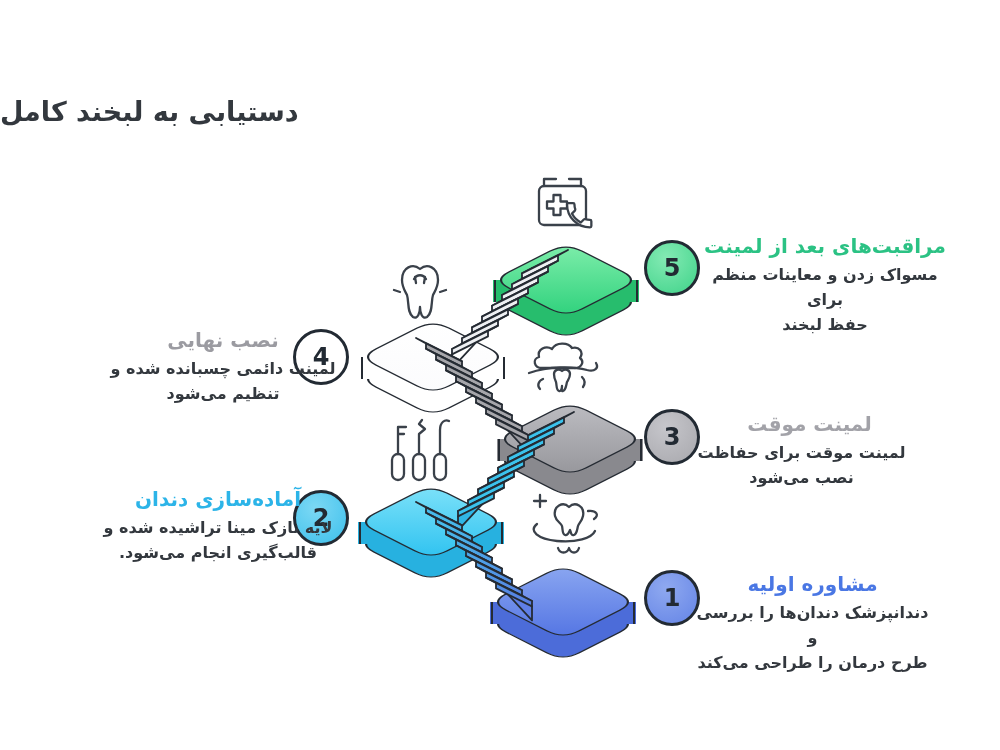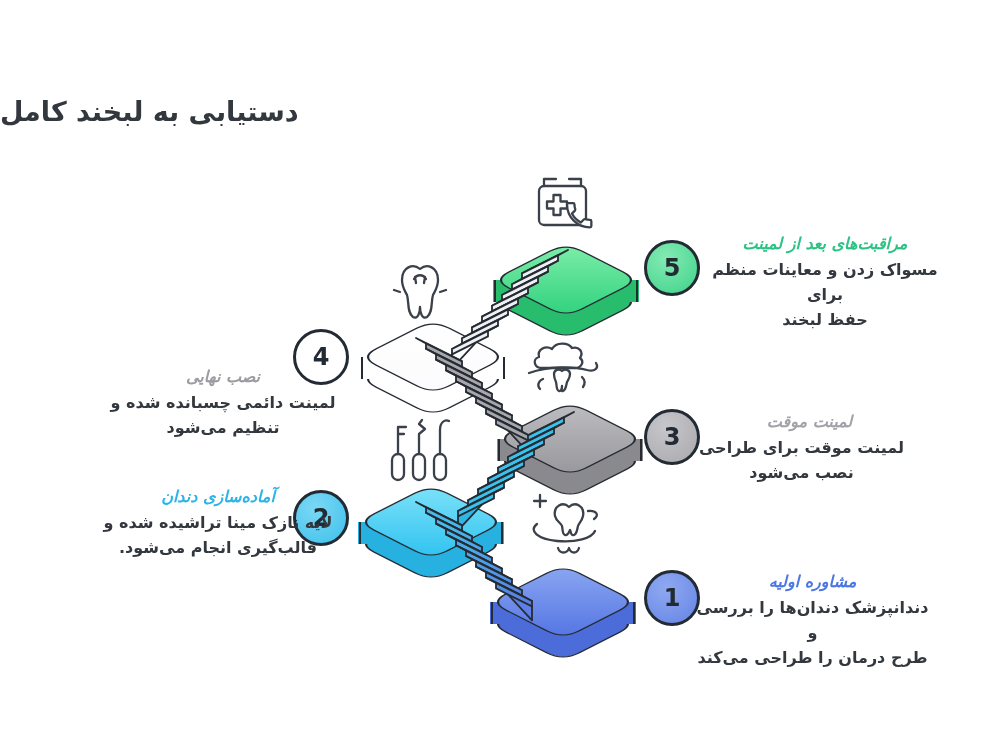--- a/index.html
+++ b/index.html
@@ -3,23 +3,23 @@
 <meta charset="utf-8">
 <style>
   html,body{margin:0;padding:0;background:#fff;}
   .canvas{position:relative;width:1000px;height:750px;background:#ffffff;overflow:hidden;
           font-family:"DejaVu Sans",sans-serif;}
   .main-title{position:absolute;top:96px;left:0;right:0;text-align:left;direction:rtl;
               font-size:27px;font-weight:bold;color:#33383e;letter-spacing:0;}
   .scene{position:absolute;left:0;top:0;}
   .icn{fill:none;stroke:#3a414a;stroke-width:2.3;stroke-linecap:round;stroke-linejoin:round;}
   .step-label{position:absolute;text-align:center;direction:rtl;}
-  .step-title{font-size:16px;font-weight:bold;margin-bottom:5px;font-style:italic;}
+  .step-title{font-size:20px;font-weight:bold;margin-bottom:5px;}
   .step-desc{font-size:16px;font-weight:bold;color:#33383e;line-height:1.55;white-space:pre-line;}
-  .t1{color:#4a77e4;} .t2{color:#2cb4e8;} .t3{color:#a2a2a8;padding-left:16px;} .t4{color:#9b9ba1;margin-top:39px;} .t5{color:#2bc284;}
+  .t1{color:#4a77e4;} .t2{color:#2cb4e8;} .t3{color:#a2a2a8;padding-left:16px;} .t4{color:#9b9ba1;} .t5{color:#2bc284;}
   .pos-1{left:690px;top:572px;width:245px;}
   .pos-2{left:98px;top:487px;width:240px;}
   .pos-3{left:694px;top:412px;width:215px;}
   .pos-4{left:108px;top:328px;width:230px;}
   .pos-5{left:696px;top:234px;width:258px;}
   .num-circle{position:absolute;width:56px;height:56px;border-radius:50%;border:3px solid #222a33;
               box-sizing:border-box;display:flex;align-items:center;justify-content:center;
               font-size:24px;font-weight:bold;color:#222a33;}
   .nc-1{left:644px;top:570px;background:radial-gradient(circle at 38% 30%,#8fa9f0,#6484e6);}
   .nc-2{left:293px;top:490px;background:radial-gradient(circle at 38% 30%,#7cd8f4,#3dc0ec);}
@@ -240,21 +240,21 @@
     <div class="step-desc">دندانپزشک دندان‌ها را بررسی و
 طرح درمان را طراحی می‌کند</div>
   </div>
   <div class="step-label pos-2">
     <div class="step-title t2">آماده‌سازی دندان</div>
     <div class="step-desc">لایه نازک مینا تراشیده شده و
 قالب‌گیری انجام می‌شود.</div>
   </div>
   <div class="step-label pos-3">
     <div class="step-title t3">لمینت موقت</div>
-    <div class="step-desc">لمینت موقت برای طراحی
+    <div class="step-desc">لمینت موقت برای حفاظت
 نصب می‌شود</div>
   </div>
   <div class="step-label pos-4">
     <div class="step-title t4">نصب نهایی</div>
     <div class="step-desc">لمینت دائمی چسبانده شده و
 تنظیم می‌شود</div>
   </div>
   <div class="step-label pos-5">
     <div class="step-title t5">مراقبت‌های بعد از لمینت</div>
     <div class="step-desc">مسواک زدن و معاینات منظم برای

